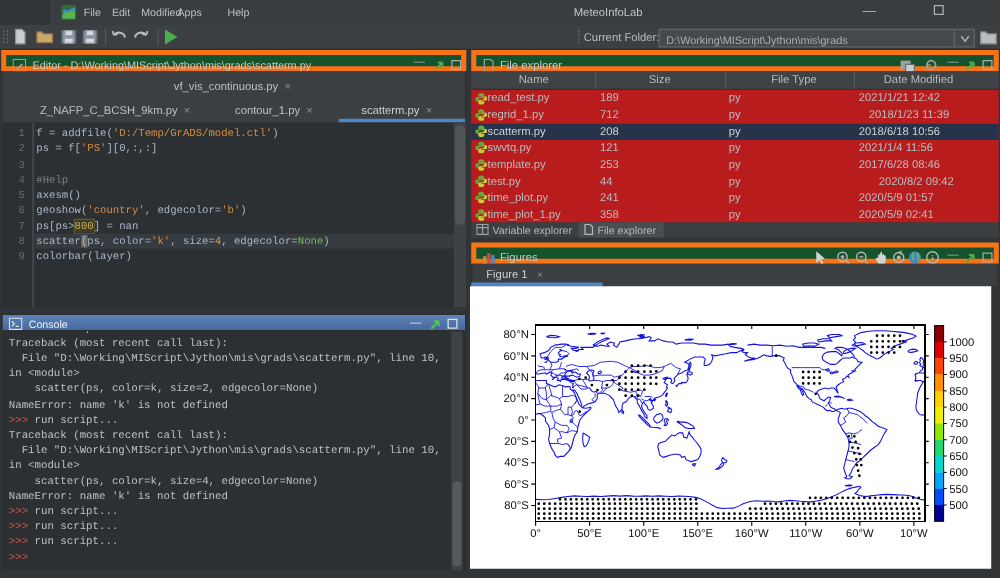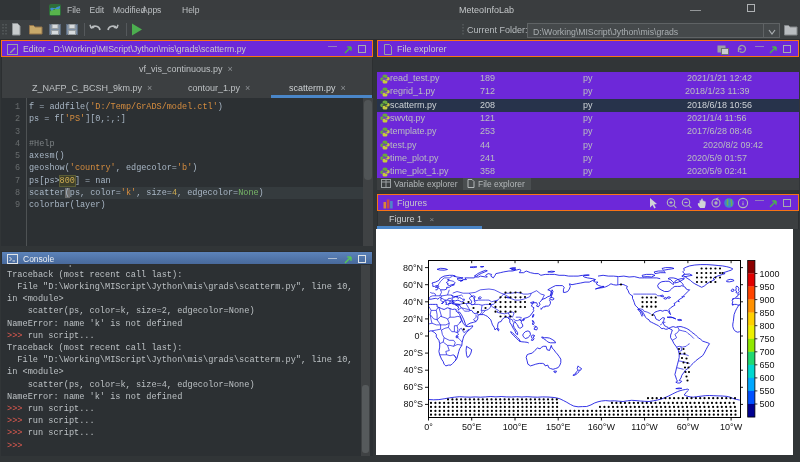--- a/index.html
+++ b/index.html
@@ -6,39 +6,39 @@
 html,body { width:800px; height:462px; overflow:hidden; background:#313537;
   font-family:"Liberation Sans", sans-serif; }
 .abs { position:absolute; }
 #root { position:relative; width:800px; height:462px; }
 
 #menubar { left:0; top:0; width:800px; height:20px; background:#3a3d3f; color:#bdc0c3; font-size:8.5px;margin-left:40px; }
 #menubar .mi { position:absolute; top:5px; }
 #toolbar { left:0; top:20px; width:800px; height:20px; background:#3c4042; border-bottom:1px solid #2b2e30; }
 .winbtn { position:absolute; top:4px; color:#aeb1b3; font-size:11px; }
 
-.ptitle { position:absolute; background:#6d28d9; border:1px solid #f97316; color:#c6c8ca; font-size:9px; }
+.ptitle { position:absolute; background:#14532d; border:4px solid #f97316; color:#c6c8ca; font-size:9px; }
 .pt-ico { position:absolute; left:5px; top:3px; }
 .mini { position:absolute; top:3px; width:9px; height:9px; color:#a7abad; font-size:9px; line-height:9px; text-align:center; }
 
 #ed-tabs1 { left:1px; top:57px; width:372px; height:23px; background:#3c3f41; border-left:1px solid #2c2f31; border-right:1px solid #2c2f31; }
 #ed-tabs2 { left:1px; top:80px; width:372px; height:18px; background:#3c3f41; border-left:1px solid #2c2f31; border-right:1px solid #2c2f31; }
 .tab { position:absolute; color:#bdc0c3; font-size:9px; }
 #ed-code { left:1px; top:98px; width:372px; height:148px; background:#2c3033; font-family:"Liberation Mono", monospace; font-size:8.5px; line-height:12.3px; color:#a9b7c6; overflow:hidden; }
 #gutter { position:absolute; left:0; top:0; width:26px; height:148px; border-right:1px solid #4e5254; color:#686c6e; text-align:right; padding:3px 6px 0 0; }
 #codelines { position:absolute; left:28px; top:3px; white-space:pre; }
 .str { color:#d68d3f; } .cmt { color:#7d8285; } .num { color:#cdab53; } .grn { color:#77b767; }
 
 #con-title { left:1px; top:251px; width:372px; height:14px; background:linear-gradient(#5c83ba,#48699c); color:#eef1f4; font-size:9.5px; border:1px solid #2c2f31; }
 #con-body { left:1px; top:265px; width:372px; height:191px; background:#2c3033; overflow:hidden; font-family:"Liberation Mono", monospace; font-size:8.6px; line-height:12.2px; color:#bcc1c4; }
 #con-text { position:absolute; left:6px; top:-8.5px; white-space:pre; }
 .red { color:#e05a50; }
 
 #fx-head { left:377px; top:57px; width:422px; height:15px; background:#3f4345; border-bottom:1px solid #2e3133; color:#b8bcbe; font-size:9px; }
-#fx-rows { left:377px; top:72px; width:422px; height:106px; background:#6d28d9; color:#b9bdc0; font-size:9px; }
+#fx-rows { left:377px; top:72px; width:422px; height:106px; background:#b91c1c; color:#b9bdc0; font-size:9px; }
 .fxrow { position:absolute; left:0; width:422px; height:13.3px; }
 .fxsel { background:#27334b; color:#cdd2d6; }
 .fxc { position:absolute; top:1px; }
 #fx-tabs { left:377px; top:178px; width:422px; height:12px; background:#3c3f41; color:#b4b8ba; font-size:8.5px; }
 
 #fig-tabrow { left:377px; top:211px; width:422px; height:18px; background:#3c3f41; border-left:1px solid #2c2f31; border-right:1px solid #2c2f31; }
 #fig-white { left:376px; top:229px; width:417px; height:226px; background:#ffffff; }
 svg text { font-family:"Liberation Sans", sans-serif; }
 </style>
 </head>
@@ -195,40 +195,49 @@
   </svg>
   <svg class="abs" style="left:358px;top:2px" width="12" height="12" viewBox="0 0 12 12">
     <path d="M2.5 6 a3.5 3.5 0 1 1 1.2 2.6 M2.5 9 L2.5 6 L5.5 6" fill="none" stroke="#9ca0a3" stroke-width="1.3"></path>
   </svg>
   <span class="mini" style="left:377px;top:1px">—</span>
   <svg class="abs" style="left:391px;top:4px" width="9" height="9">
         <path d="M1 8 L7 2 M7 2 L3.2 2 M7 2 L7 5.8" stroke="#4cae4f" stroke-width="1.5" fill="none"></path>
       </svg>
   <span class="abs" style="left:405px;top:4px;width:8px;height:8px;border:1px solid #a7abad"></span>
 </div>
+<div class="abs" id="fx-head">
+  <span class="abs" style="left:38px;top:1px">Name</span>
+  <span class="abs" style="left:142px;top:1px">Size</span>
+  <span class="abs" style="left:240px;top:1px">File Type</span>
+  <span class="abs" style="left:330px;top:1px">Date Modified</span>
+  <span class="abs" style="left:99px;top:1px;width:1px;height:13px;background:#55595c"></span>
+  <span class="abs" style="left:203px;top:1px;width:1px;height:13px;background:#55595c"></span>
+  <span class="abs" style="left:306px;top:1px;width:1px;height:13px;background:#55595c"></span>
+</div>
 <div class="abs" id="fx-rows">
       <div class="fxrow" style="top:0.0px">
         <svg class="fxc" style="left:3px;top:1.5px" width="10" height="10" viewBox="0 0 10 10">
           <path d="M4.9 0.4 C3 0.4 2.6 1.3 2.6 2.1 L2.6 3.1 L5 3.1 L5 3.6 L1.8 3.6 C0.9 3.6 0.3 4.3 0.3 5.3 C0.3 6.3 0.9 7.1 1.8 7.1 L2.6 7.1 L2.6 5.9 C2.6 4.9 3.5 4.3 4.4 4.3 L6.3 4.3 C7.1 4.3 7.4 3.7 7.4 3 L7.4 2.1 C7.4 1.2 6.8 0.4 4.9 0.4 Z" fill="#68a83d"></path>
           <path d="M5.1 9.6 C7 9.6 7.4 8.7 7.4 7.9 L7.4 6.9 L5 6.9 L5 6.4 L8.2 6.4 C9.1 6.4 9.7 5.7 9.7 4.7 C9.7 3.7 9.1 2.9 8.2 2.9 L7.4 2.9 L7.4 4.1 C7.4 5.1 6.5 5.7 5.6 5.7 L3.7 5.7 C2.9 5.7 2.6 6.3 2.6 7 L2.6 7.9 C2.6 8.8 3.2 9.6 5.1 9.6 Z" fill="#c6cc3c"></path>
         </svg>
         <span class="fxc" style="left:13px">read_test.py</span>
         <span class="fxc" style="left:103px">189</span>
         <span class="fxc" style="left:206px">py</span>
         <span class="fxc" style="left:310px">2021/1/21 12:42</span>
       </div>
       <div class="fxrow" style="top:13.3px">
         <svg class="fxc" style="left:3px;top:1.5px" width="10" height="10" viewBox="0 0 10 10">
           <path d="M4.9 0.4 C3 0.4 2.6 1.3 2.6 2.1 L2.6 3.1 L5 3.1 L5 3.6 L1.8 3.6 C0.9 3.6 0.3 4.3 0.3 5.3 C0.3 6.3 0.9 7.1 1.8 7.1 L2.6 7.1 L2.6 5.9 C2.6 4.9 3.5 4.3 4.4 4.3 L6.3 4.3 C7.1 4.3 7.4 3.7 7.4 3 L7.4 2.1 C7.4 1.2 6.8 0.4 4.9 0.4 Z" fill="#68a83d"></path>
           <path d="M5.1 9.6 C7 9.6 7.4 8.7 7.4 7.9 L7.4 6.9 L5 6.9 L5 6.4 L8.2 6.4 C9.1 6.4 9.7 5.7 9.7 4.7 C9.7 3.7 9.1 2.9 8.2 2.9 L7.4 2.9 L7.4 4.1 C7.4 5.1 6.5 5.7 5.6 5.7 L3.7 5.7 C2.9 5.7 2.6 6.3 2.6 7 L2.6 7.9 C2.6 8.8 3.2 9.6 5.1 9.6 Z" fill="#c6cc3c"></path>
         </svg>
         <span class="fxc" style="left:13px">regrid_1.py</span>
         <span class="fxc" style="left:103px">712</span>
         <span class="fxc" style="left:206px">py</span>
-        <span class="fxc" style="left:308px">2018/1/23 11:39</span>
+        <span class="fxc" style="left:318px">2018/1/23 11:39</span>
       </div>
       <div class="fxrow fxsel" style="top:26.6px">
         <svg class="fxc" style="left:3px;top:1.5px" width="10" height="10" viewBox="0 0 10 10">
           <path d="M4.9 0.4 C3 0.4 2.6 1.3 2.6 2.1 L2.6 3.1 L5 3.1 L5 3.6 L1.8 3.6 C0.9 3.6 0.3 4.3 0.3 5.3 C0.3 6.3 0.9 7.1 1.8 7.1 L2.6 7.1 L2.6 5.9 C2.6 4.9 3.5 4.3 4.4 4.3 L6.3 4.3 C7.1 4.3 7.4 3.7 7.4 3 L7.4 2.1 C7.4 1.2 6.8 0.4 4.9 0.4 Z" fill="#68a83d"></path>
           <path d="M5.1 9.6 C7 9.6 7.4 8.7 7.4 7.9 L7.4 6.9 L5 6.9 L5 6.4 L8.2 6.4 C9.1 6.4 9.7 5.7 9.7 4.7 C9.7 3.7 9.1 2.9 8.2 2.9 L7.4 2.9 L7.4 4.1 C7.4 5.1 6.5 5.7 5.6 5.7 L3.7 5.7 C2.9 5.7 2.6 6.3 2.6 7 L2.6 7.9 C2.6 8.8 3.2 9.6 5.1 9.6 Z" fill="#c6cc3c"></path>
         </svg>
         <span class="fxc" style="left:13px">scatterm.py</span>
         <span class="fxc" style="left:103px">208</span>
         <span class="fxc" style="left:206px">py</span>
         <span class="fxc" style="left:310px">2018/6/18 10:56</span>

